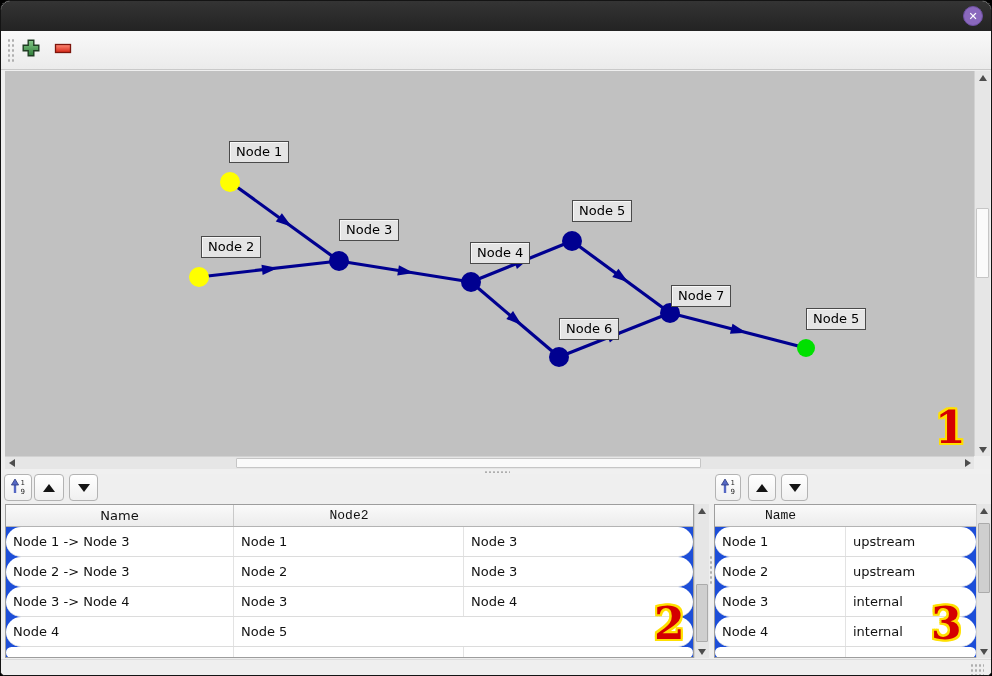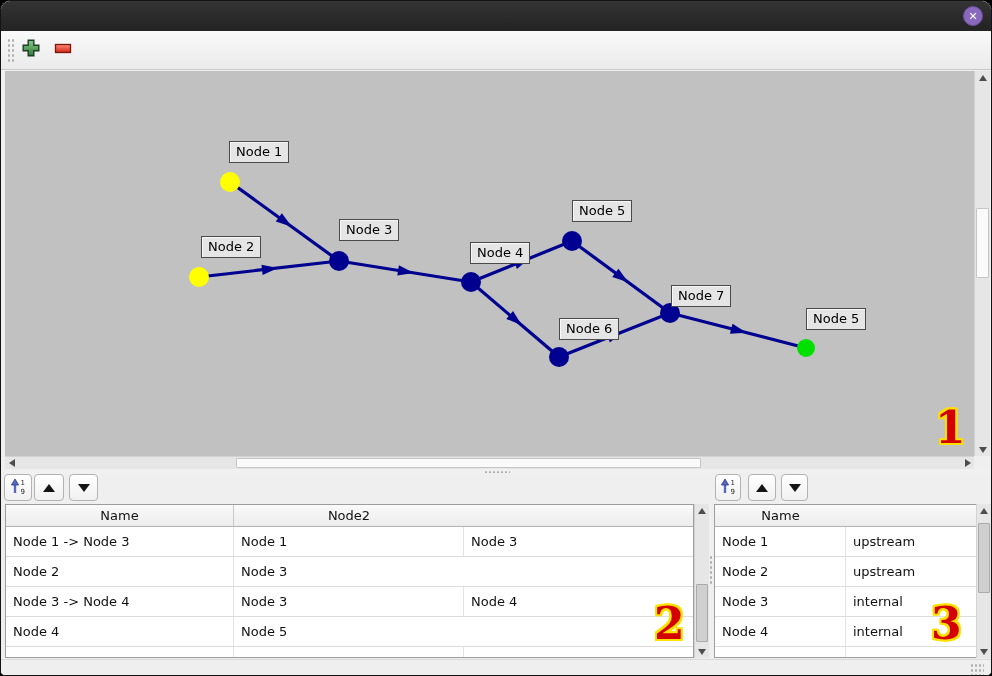--- a/index.html
+++ b/index.html
@@ -49,22 +49,22 @@
   .p-btn{position:absolute;top:473px;height:27px;box-sizing:border-box;border:1px solid #b3b3b3;border-radius:4px;
     background:linear-gradient(#ffffff,#f0f0f0);display:flex;align-items:center;justify-content:center;padding:0;}
   .tri-up.big{border-left-width:6px;border-right-width:6px;border-bottom:8px solid #141414;}
   .tri-down.big{border-left-width:6px;border-right-width:6px;border-top:8px solid #141414;}
   
   .table{position:absolute;top:503px;height:154px;box-sizing:border-box;background:#1d4ed8;border:1px solid #9d9d9d;overflow:hidden;}
   #table-left{left:4px;width:689px;}
   #table-right{left:713px;width:263px;}
   .t-header{display:grid;height:21px;background:linear-gradient(#fafafa,#ececec);border-bottom:1px solid #b3b3b3;}
   .h-cell{display:flex;align-items:center;justify-content:center;border-right:1px solid #c9c9c9;font-size:13px;color:#111;}
-  .h-cell:last-child{border-right:none;}
-  .t-row{display:grid;height:30px;border-bottom:1px solid #dcdcdc;box-sizing:border-box;background:#fff;}
+  .h-cell:last-child{border-right:none;font-family:Liberation Mono, monospace;}
+  .t-row{display:grid;height:30px;border-bottom:1px solid #dcdcdc;box-sizing:border-box;background:#fff;border-radius:15px;}
   .t-row.partial{height:11px;border-bottom:none;}
   .t-cell{display:flex;align-items:center;padding-left:7px;border-right:1px solid #e3e3e3;font-size:13px;color:#111;
     white-space:nowrap;overflow:hidden;}
   .t-cell:last-child{border-right:none;}
   .cols-reaches{grid-template-columns:228px 230px 1fr;}
   .cols-nodes{grid-template-columns:131px 1fr;}
   
   .statusbar{position:absolute;left:0;top:658px;right:0;height:18px;background:#efefef;border-top:1px solid #dadada;}
   .grip{position:absolute;right:7px;top:3px;width:14px;height:12px;}
   
@@ -213,20 +213,21 @@
       <div class="t-header cols-reaches">
         <div class="h-cell">Name</div>
         <div class="h-cell">Node2</div>
       </div>
       <div class="t-row cols-reaches">
         <div class="t-cell">Node 1 -&gt; Node 3</div>
         <div class="t-cell">Node 1</div>
         <div class="t-cell">Node 3</div>
       </div>
       <div class="t-row cols-reaches">
+        <div class="t-cell">Node 2 -&gt; Node 3</div>
         <div class="t-cell">Node 2</div>
         <div class="t-cell">Node 3</div>
       </div>
       <div class="t-row cols-reaches">
         <div class="t-cell">Node 3 -&gt; Node 4</div>
         <div class="t-cell">Node 3</div>
         <div class="t-cell">Node 4</div>
       </div>
       <div class="t-row cols-reaches">
         <div class="t-cell">Node 4</div>

